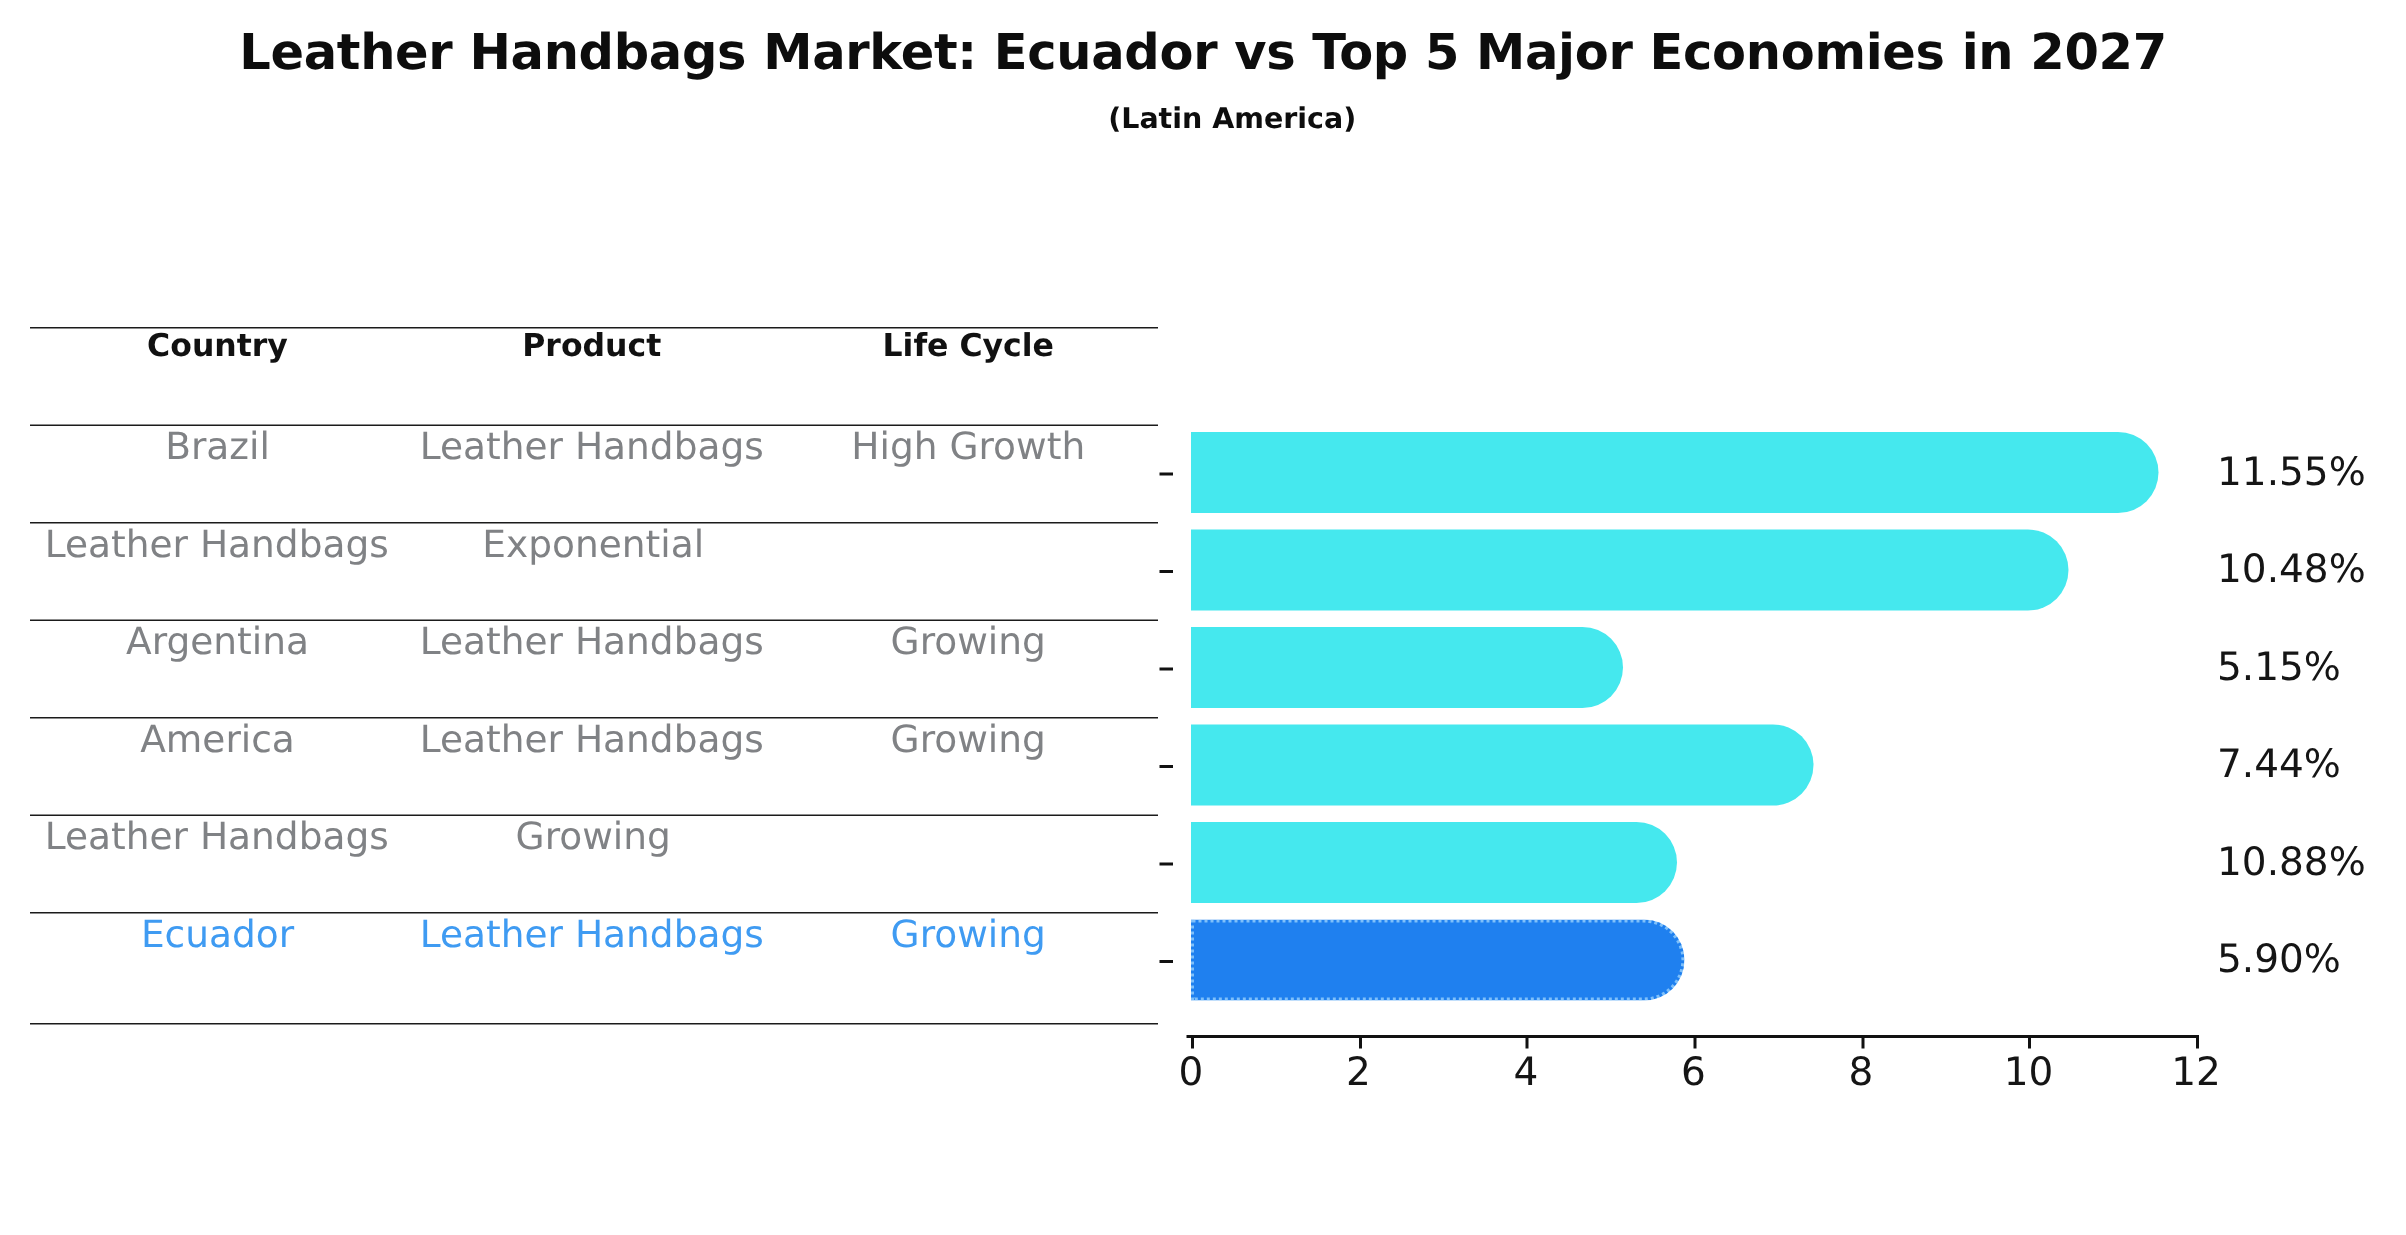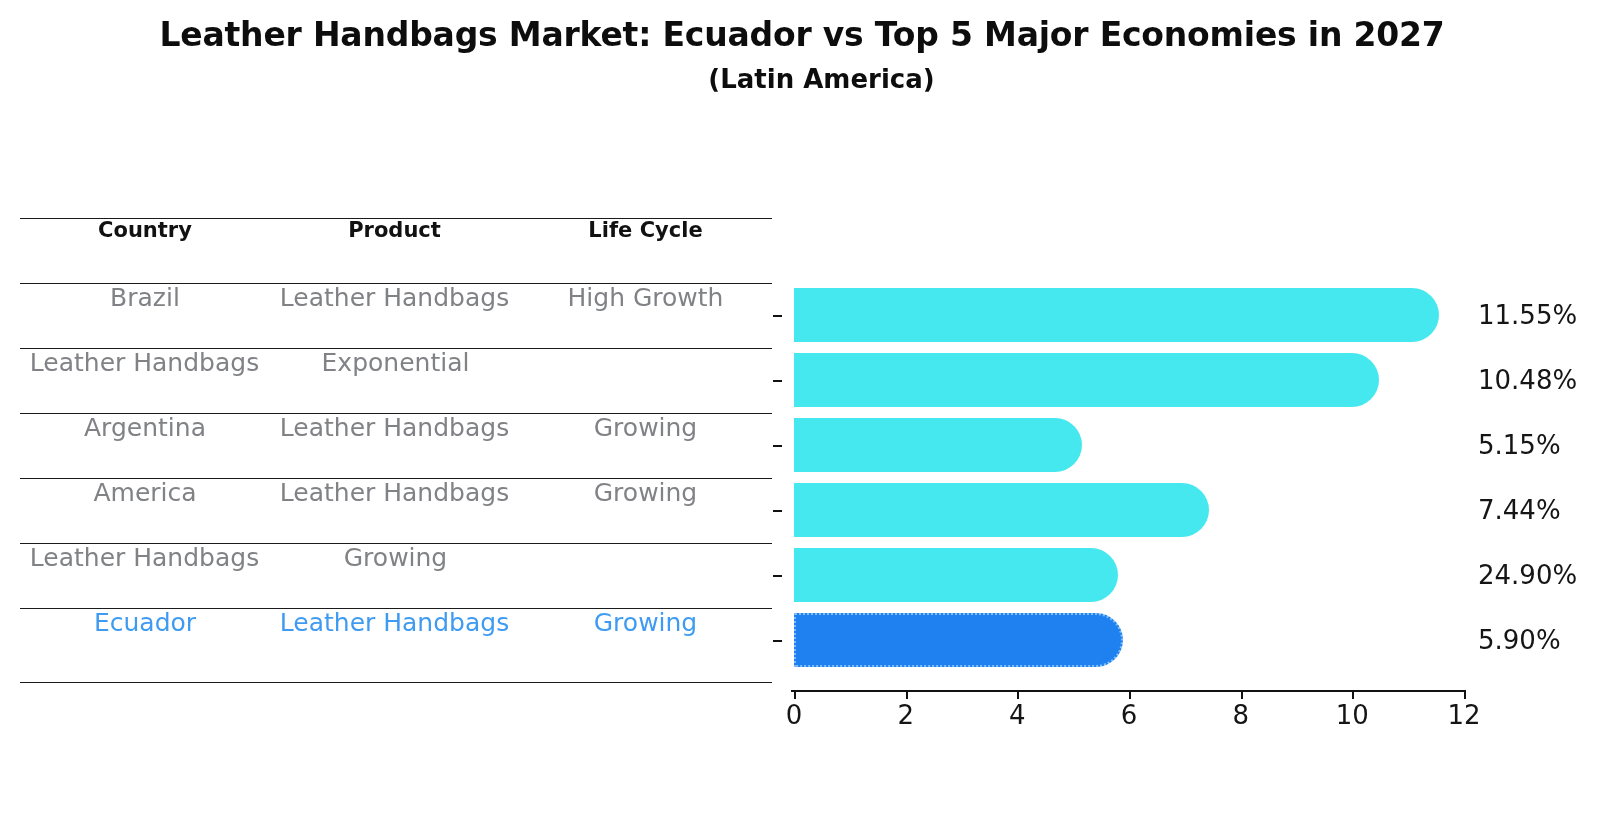--- a/index.html
+++ b/index.html
@@ -24,21 +24,21 @@
     text-align: center;
   }
   #chart-title {
     font-size: 33px;
     font-weight: bold;
     color: #0d0d0d;
     line-height: 46px;
     letter-spacing: -0.2px;
   }
   #chart-subtitle {
-    font-size: 26px;
+    font-size: 19px;
     font-weight: bold;
     color: #0d0d0d;
     line-height: 42px;
     padding-left: 39px;
   }
 
   
   #table-panel {
     position: absolute;
     left: 20px;
@@ -213,21 +213,21 @@
     <div class="bar-value" style="top: 430px;">5.15%</div>
     <div class="y-tick" style="top: 445px;"></div>
     <div class="bar-track" style="top: 483px; width: 415.4px;">
       <div class="bar"></div>
     </div>
     <div class="bar-value" style="top: 495px;">7.44%</div>
     <div class="y-tick" style="top: 510px;"></div>
     <div class="bar-track" style="top: 548px; width: 324.392px;">
       <div class="bar"></div>
     </div>
-    <div class="bar-value" style="top: 560px;">24.90%</div>
+    <div class="bar-value" style="top: 560px;">10.88%</div>
     <div class="y-tick" style="top: 575px;"></div>
     <div class="bar-track" style="top: 613px; width: 329.417px;">
       <div class="bar is-highlight"></div>
     </div>
     <div class="bar-value" style="top: 625px;">5.90%</div>
     <div class="y-tick" style="top: 640px;"></div>
     <div class="x-tick" style="left: 794px;"></div>
     <div class="x-tick-label" style="left: 794px;">0</div>
     <div class="x-tick" style="left: 905.667px;"></div>
     <div class="x-tick-label" style="left: 905.667px;">2</div>

